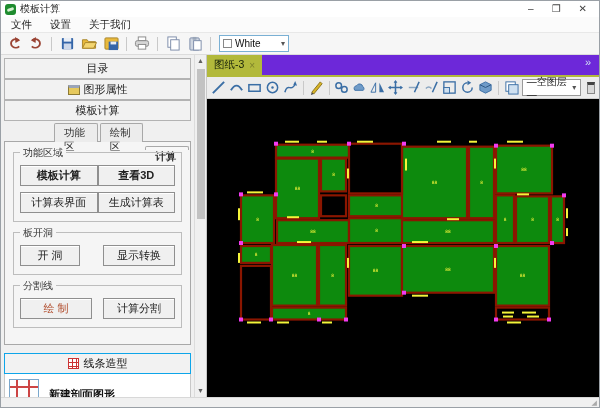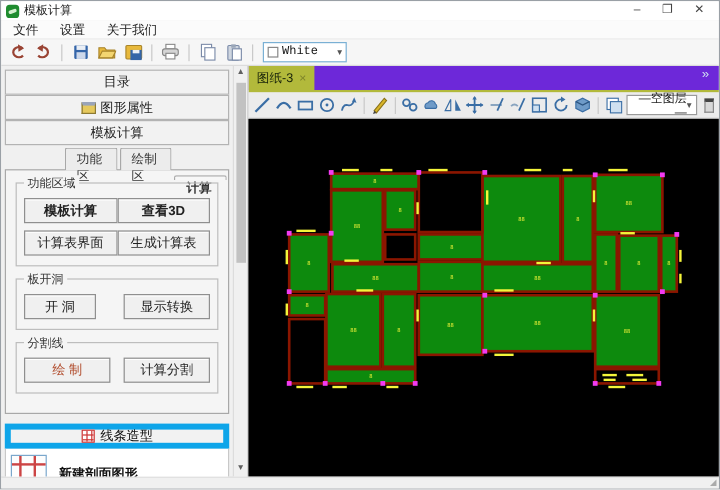--- a/index.html
+++ b/index.html
@@ -18,21 +18,21 @@
   
   .menubar { height:16px; background:#fbfbfb; display:flex; align-items:center; gap:18px; padding:0 10px; flex:0 0 auto; border-bottom:1px solid #e8e8e8; }
   .menu-item { font-size:10.5px; color:#222; }
 
   
   .toolbar { height:22px; background:#f6f6f6; border-bottom:1px solid #dcdcdc; display:flex; align-items:center; gap:4px; padding:0 4px; flex:0 0 auto; }
   .tb-btn { width:18px; height:18px; display:flex; align-items:center; justify-content:center; }
   .tb-sep { width:1px; height:14px; background:#c9c9c9; margin:0 2px; }
   .color-select { height:17px; width:70px; background:#fff; border:1px solid #7ab0d4; display:flex; align-items:center; padding:0 3px; gap:3px; margin-left:2px; }
   .color-swatch { width:9px; height:9px; background:#fff; border:1px solid #888; }
-  .color-select .val { font-size:10px; flex:1;font-family:Liberation Mono, monospace; }
+  .color-select .val { font-size:10px; flex:1; }
   .chev { font-size:8px; color:#555; }
 
   
   .main { flex:1 1 auto; display:flex; min-height:0; }
 
   
   .sidebar { width:206px; flex:0 0 auto; background:#f0f0f0; position:relative; border-right:1px solid #c8c8c8; }
   .side-content { position:absolute; left:0; top:0; right:12px; bottom:0; padding:3px 3px 0 3px; overflow:hidden; }
   .panel-btn { height:21px; border:1px solid #b3b3b3; background:#f2f2f2; display:flex; align-items:center; justify-content:center; gap:4px; margin-bottom:0; font-size:11px; color:#222; }
   .prop-ico { width:12px; height:10px; background:#e6c95d; border:1px solid #8d7a33; border-top:3px solid #9aa4b8; }
@@ -41,21 +41,21 @@
   .tab.active { background:#f7f7f7; position:relative; top:-1px; padding-top:3px; font-weight:bold;margin-top:24px; }
   .tab-body { border:1px solid #a8a8a8; background:#f5f5f5; padding:4px 6px 6px 6px; margin-top:-1px; }
   .groupbox { border:1px solid #bdbdbd; position:relative; margin:6px 2px 10px 2px; padding:12px 6px 8px 6px; }
   .groupbox > .glabel { position:absolute; top:-7px; left:6px; background:#f5f5f5; padding:0 3px; font-size:10px; color:#333; }
   .btn-row { display:flex; justify-content:space-between; margin-bottom:6px; }
   .btn-row:last-child { margin-bottom:0; }
   .sbtn { height:21px; border:1px solid #8f8f8f; background:#f0f0f0; box-shadow:inset 0 1px 0 #fff; display:flex; align-items:center; justify-content:center; font-size:11px; color:#222; padding:0 6px; }
   .sbtn.w80 { width:81px; } .sbtn.w60 { width:60px; } .sbtn.w70 { width:72px; }
   .sbtn.bold { font-weight:bold; }
   .sbtn.red { color:#b04a2a; }
-  .line-header { height:21px; border:5px solid #0ea5e9; background:#f2f2f2; display:flex; align-items:center; justify-content:center; gap:5px; margin-top:8px; font-size:11px; }
+  .line-header { height:21px; border:1px solid #0ea5e9; background:#f2f2f2; display:flex; align-items:center; justify-content:center; gap:5px; margin-top:8px; font-size:11px; }
   .grid-ico { width:11px; height:11px; border:1px solid #c33; position:relative; background:#fff; }
   .grid-ico::before { content:""; position:absolute; left:3px; top:0; bottom:0; width:1px; background:#c33; box-shadow:4px 0 0 #c33; }
   .grid-ico::after { content:""; position:absolute; top:3px; left:0; right:0; height:1px; background:#c33; box-shadow:0 4px 0 #c33; }
   .line-list { background:#fff; border:1px solid #c8c8c8; border-top:none; padding:4px 2px 0 2px; height:64px; overflow:hidden; }
   .line-item { display:flex; align-items:center; gap:10px; margin-bottom:2px; padding:1px 2px; }
   .sect-ico { width:30px; height:30px; border:1px solid #7aa7cc; background:#fdfdfd; position:relative; flex:0 0 auto; }
   .sect-ico .gl1 { position:absolute; left:6px; top:0; bottom:0; width:1.5px; background:#c44; box-shadow:12px 0 0 #c44; }
   .sect-ico .gl2 { position:absolute; top:6px; left:0; right:0; height:1.5px; background:#c44; box-shadow:0 12px 0 #c44; }
   .line-item .lbl { font-size:11px; }
   .line-item .lbl.bold { font-weight:bold; }
@@ -69,21 +69,21 @@
   
   .canvas-panel { flex:1 1 auto; display:flex; flex-direction:column; min-width:0; background:#ececec; }
   .doc-tabbar { height:20px; background:#6d28d9; display:flex; align-items:stretch; flex:0 0 auto; }
   .doc-tab { background:#b2b93b; display:flex; align-items:center; gap:5px; padding:0 7px; font-size:10.5px; color:#17220a; }
   .doc-tab .close { color:#7d832b; font-size:10px; }
   .tab-overflow { margin-left:auto; color:#cfe0f2; font-size:11px; padding:1px 8px 0 0; }
   .tab-underline { height:2px; background:#b2b93b; flex:0 0 auto; }
   .drawbar { height:22px; background:#ececec; display:flex; align-items:center; gap:3px; padding:0 4px; flex:0 0 auto; border-bottom:1px solid #d0d0d0; }
   .d-btn { width:17px; height:17px; display:flex; align-items:center; justify-content:center; }
   .layer-select { height:17px; width:96px; background:#fff; border:1px solid #9a9a9a; display:flex; align-items:center; padding:0 4px; margin-left:auto; }
-  .layer-select .val { font-size:10px; flex:1; text-align:right; color:#222; }
+  .layer-select .val { font-size:10px; flex:1; text-align:left; color:#222; }
   .mini-btn { width:12px; height:12px; background:#d8d8d8; border:1px solid #888; border-top:3px solid #444; margin-left:3px; }
   .canvas { flex:1 1 auto; background:#000; position:relative; min-height:0; }
   .canvas svg { position:absolute; inset:0; width:100%; height:100%; }
 
   
   .statusbar { height:10px; background:#f0f0f0; border-top:1px solid #d8d8d8; flex:0 0 auto; display:flex; justify-content:flex-end; align-items:center; padding-right:2px; }
   .grip { color:#aaa; font-size:7px; line-height:7px; }
 
   svg.ic { display:block; }
 </style>

